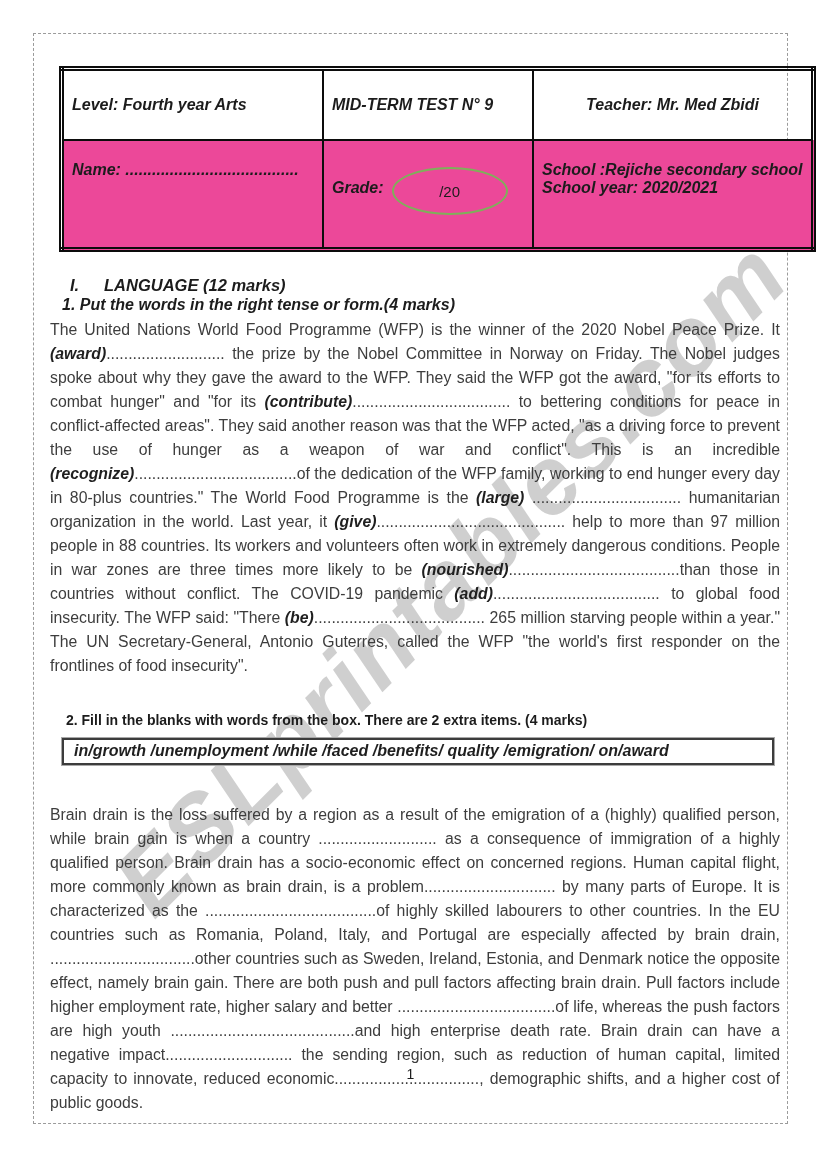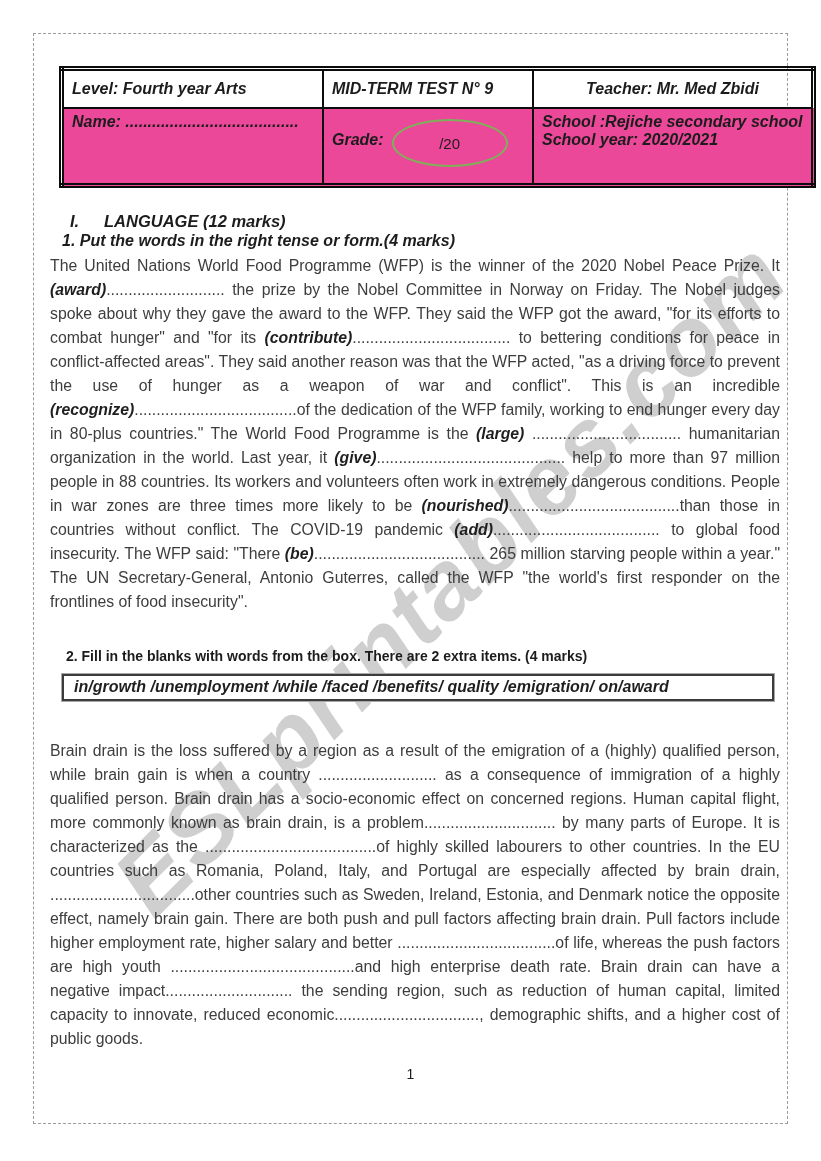--- a/index.html
+++ b/index.html
@@ -17,21 +17,21 @@
     font-size:96px; font-weight:bold; font-style:italic; letter-spacing:2px;
     white-space:nowrap; opacity:0.42; pointer-events:none;
   }
   .content { position:absolute; left:50px; top:66px; width:730px; z-index:2; }
 
   table.header-table {
     border-collapse:collapse; width:719px; margin-left:9px;
     border:5px double #0c0c0c; table-layout:fixed;
   }
   table.header-table td {
-    border:2px solid #0c0c0c; padding:4px 8px; vertical-align:top;
+    border:2px solid #0c0c0c; padding:20px 8px; vertical-align:top;
     font-weight:bold; font-style:italic; font-size:16px; color:#1c1c1c;
   }
   .col1 { width:242px; } .col2 { width:192px; } .col3 { width:261px; }
   tr.row1 td { height:28px; vertical-align:middle; }
   td.cell-teacher { text-align:center; }
   tr.row2 td { height:66px; }
   .grade-cell-inner { display:flex; align-items:center; }
   .grade-ellipse {
     margin-left:8px; margin-top:6px; width:112px; height:44px;
     border:2px solid #7fb05a; border-radius:50%;

